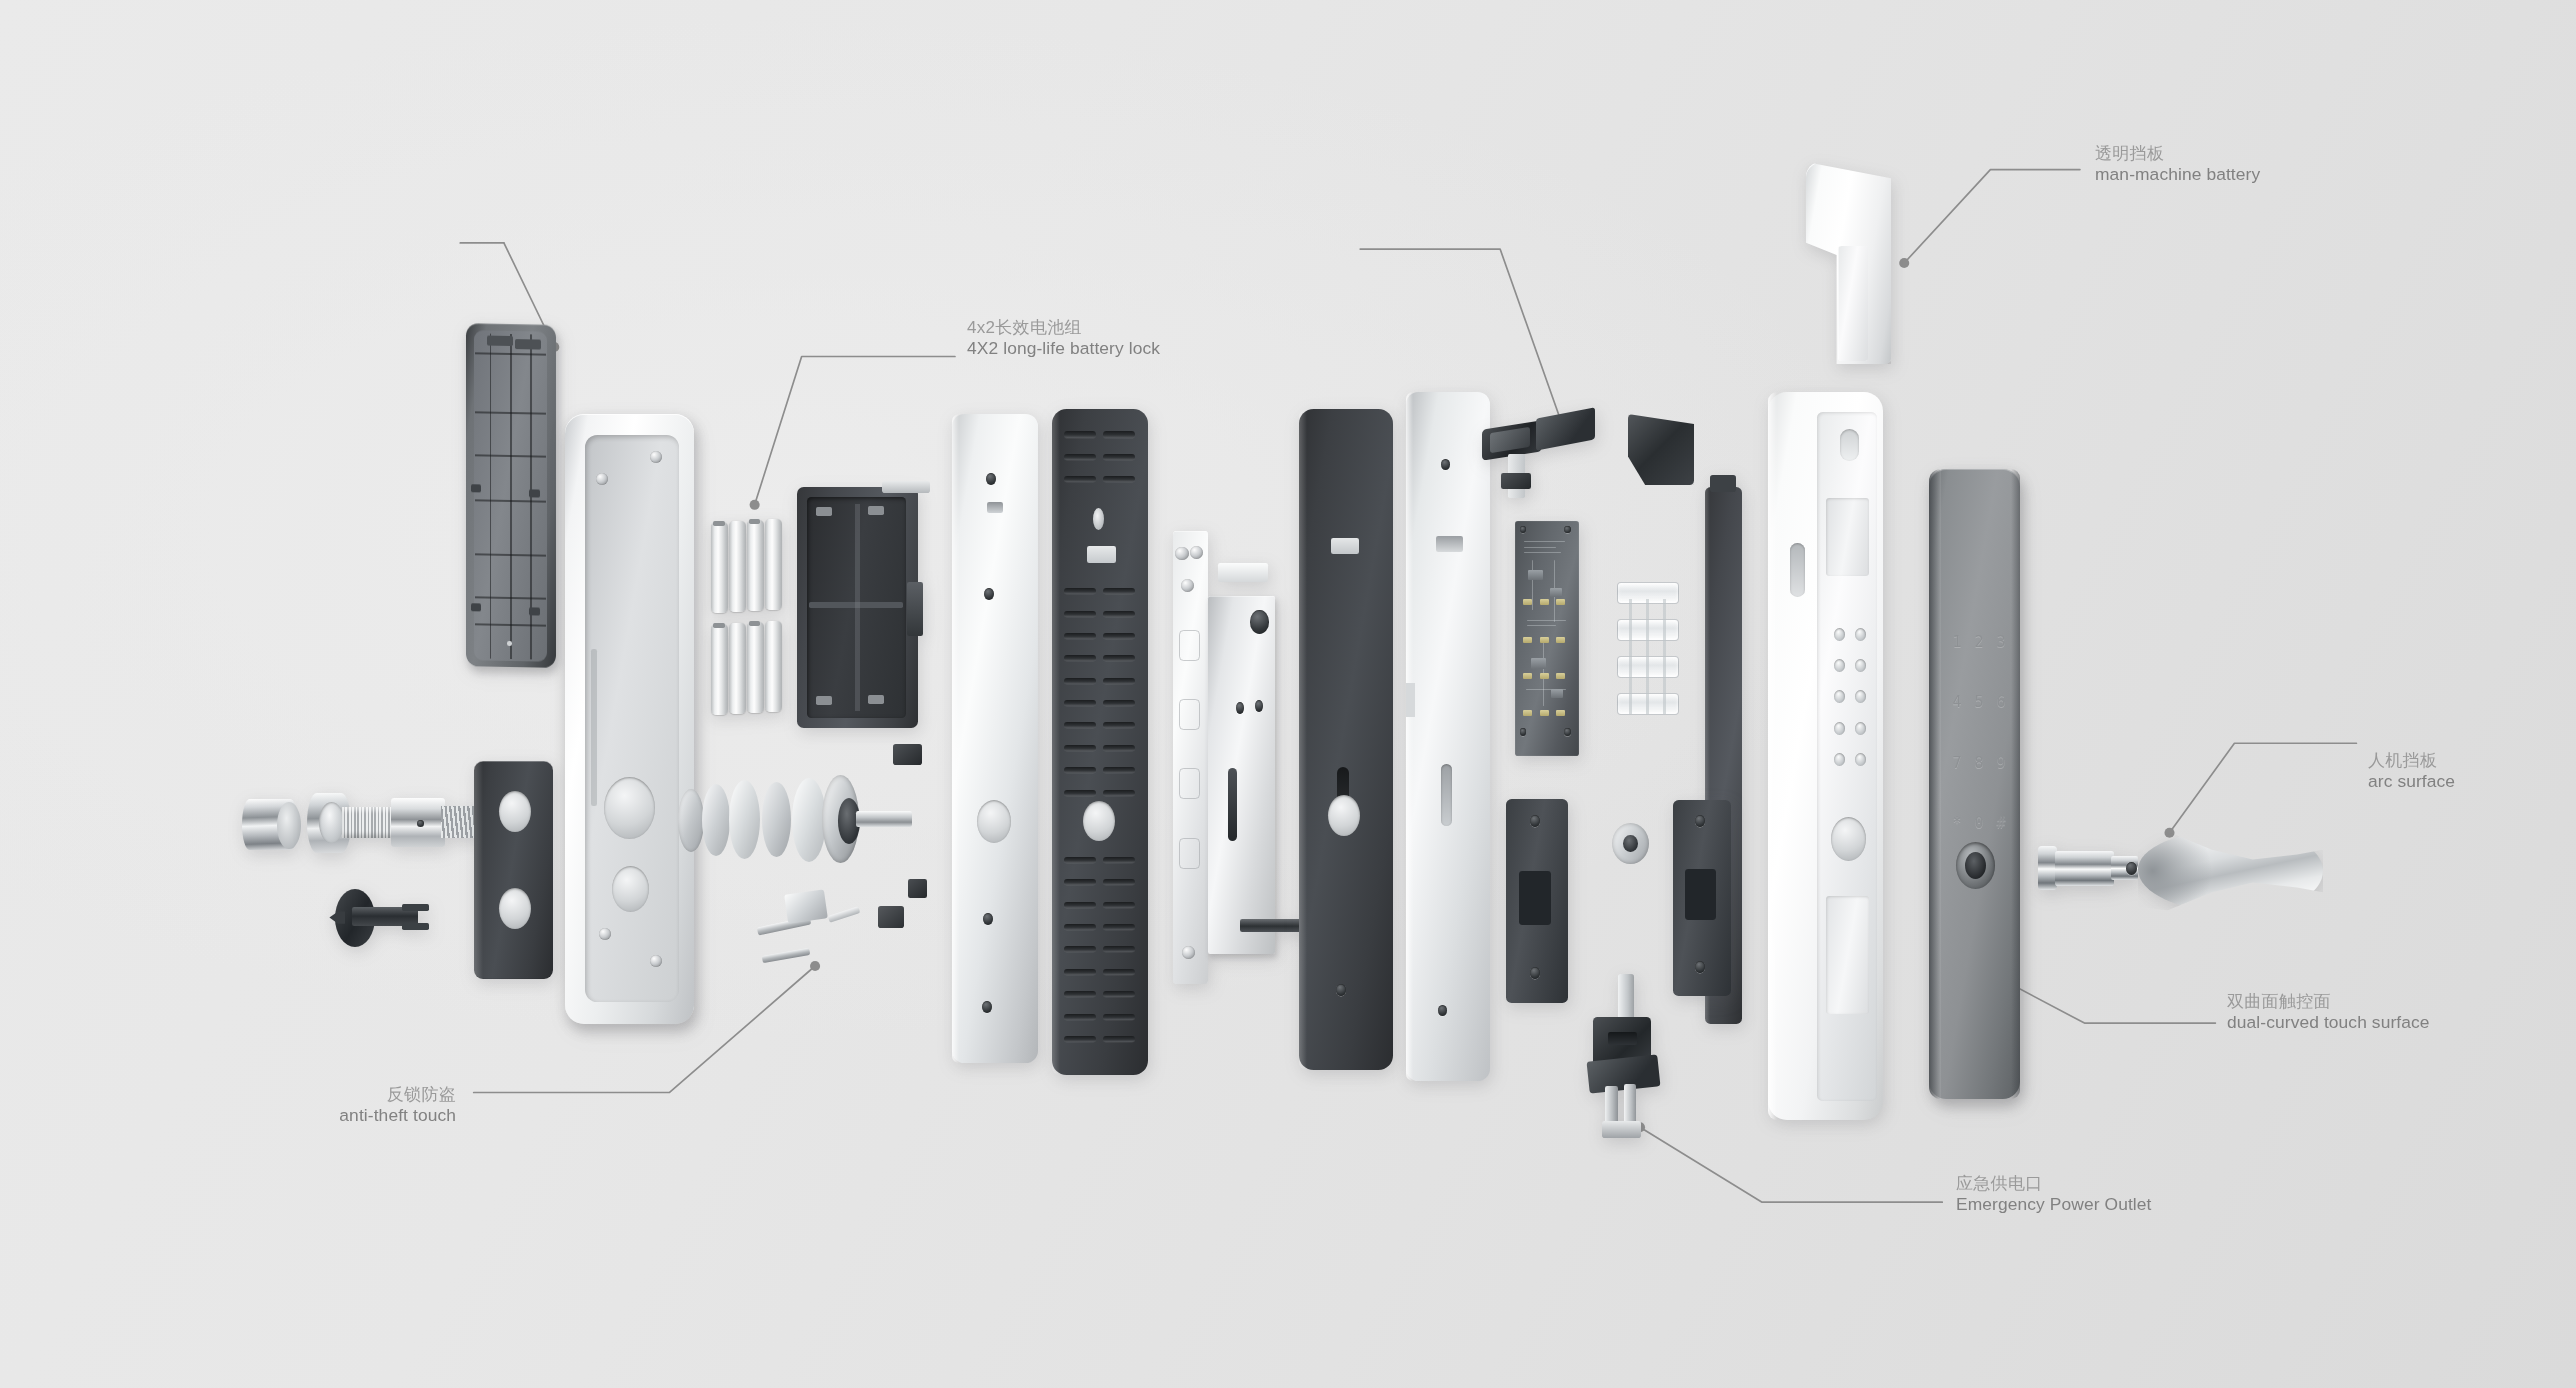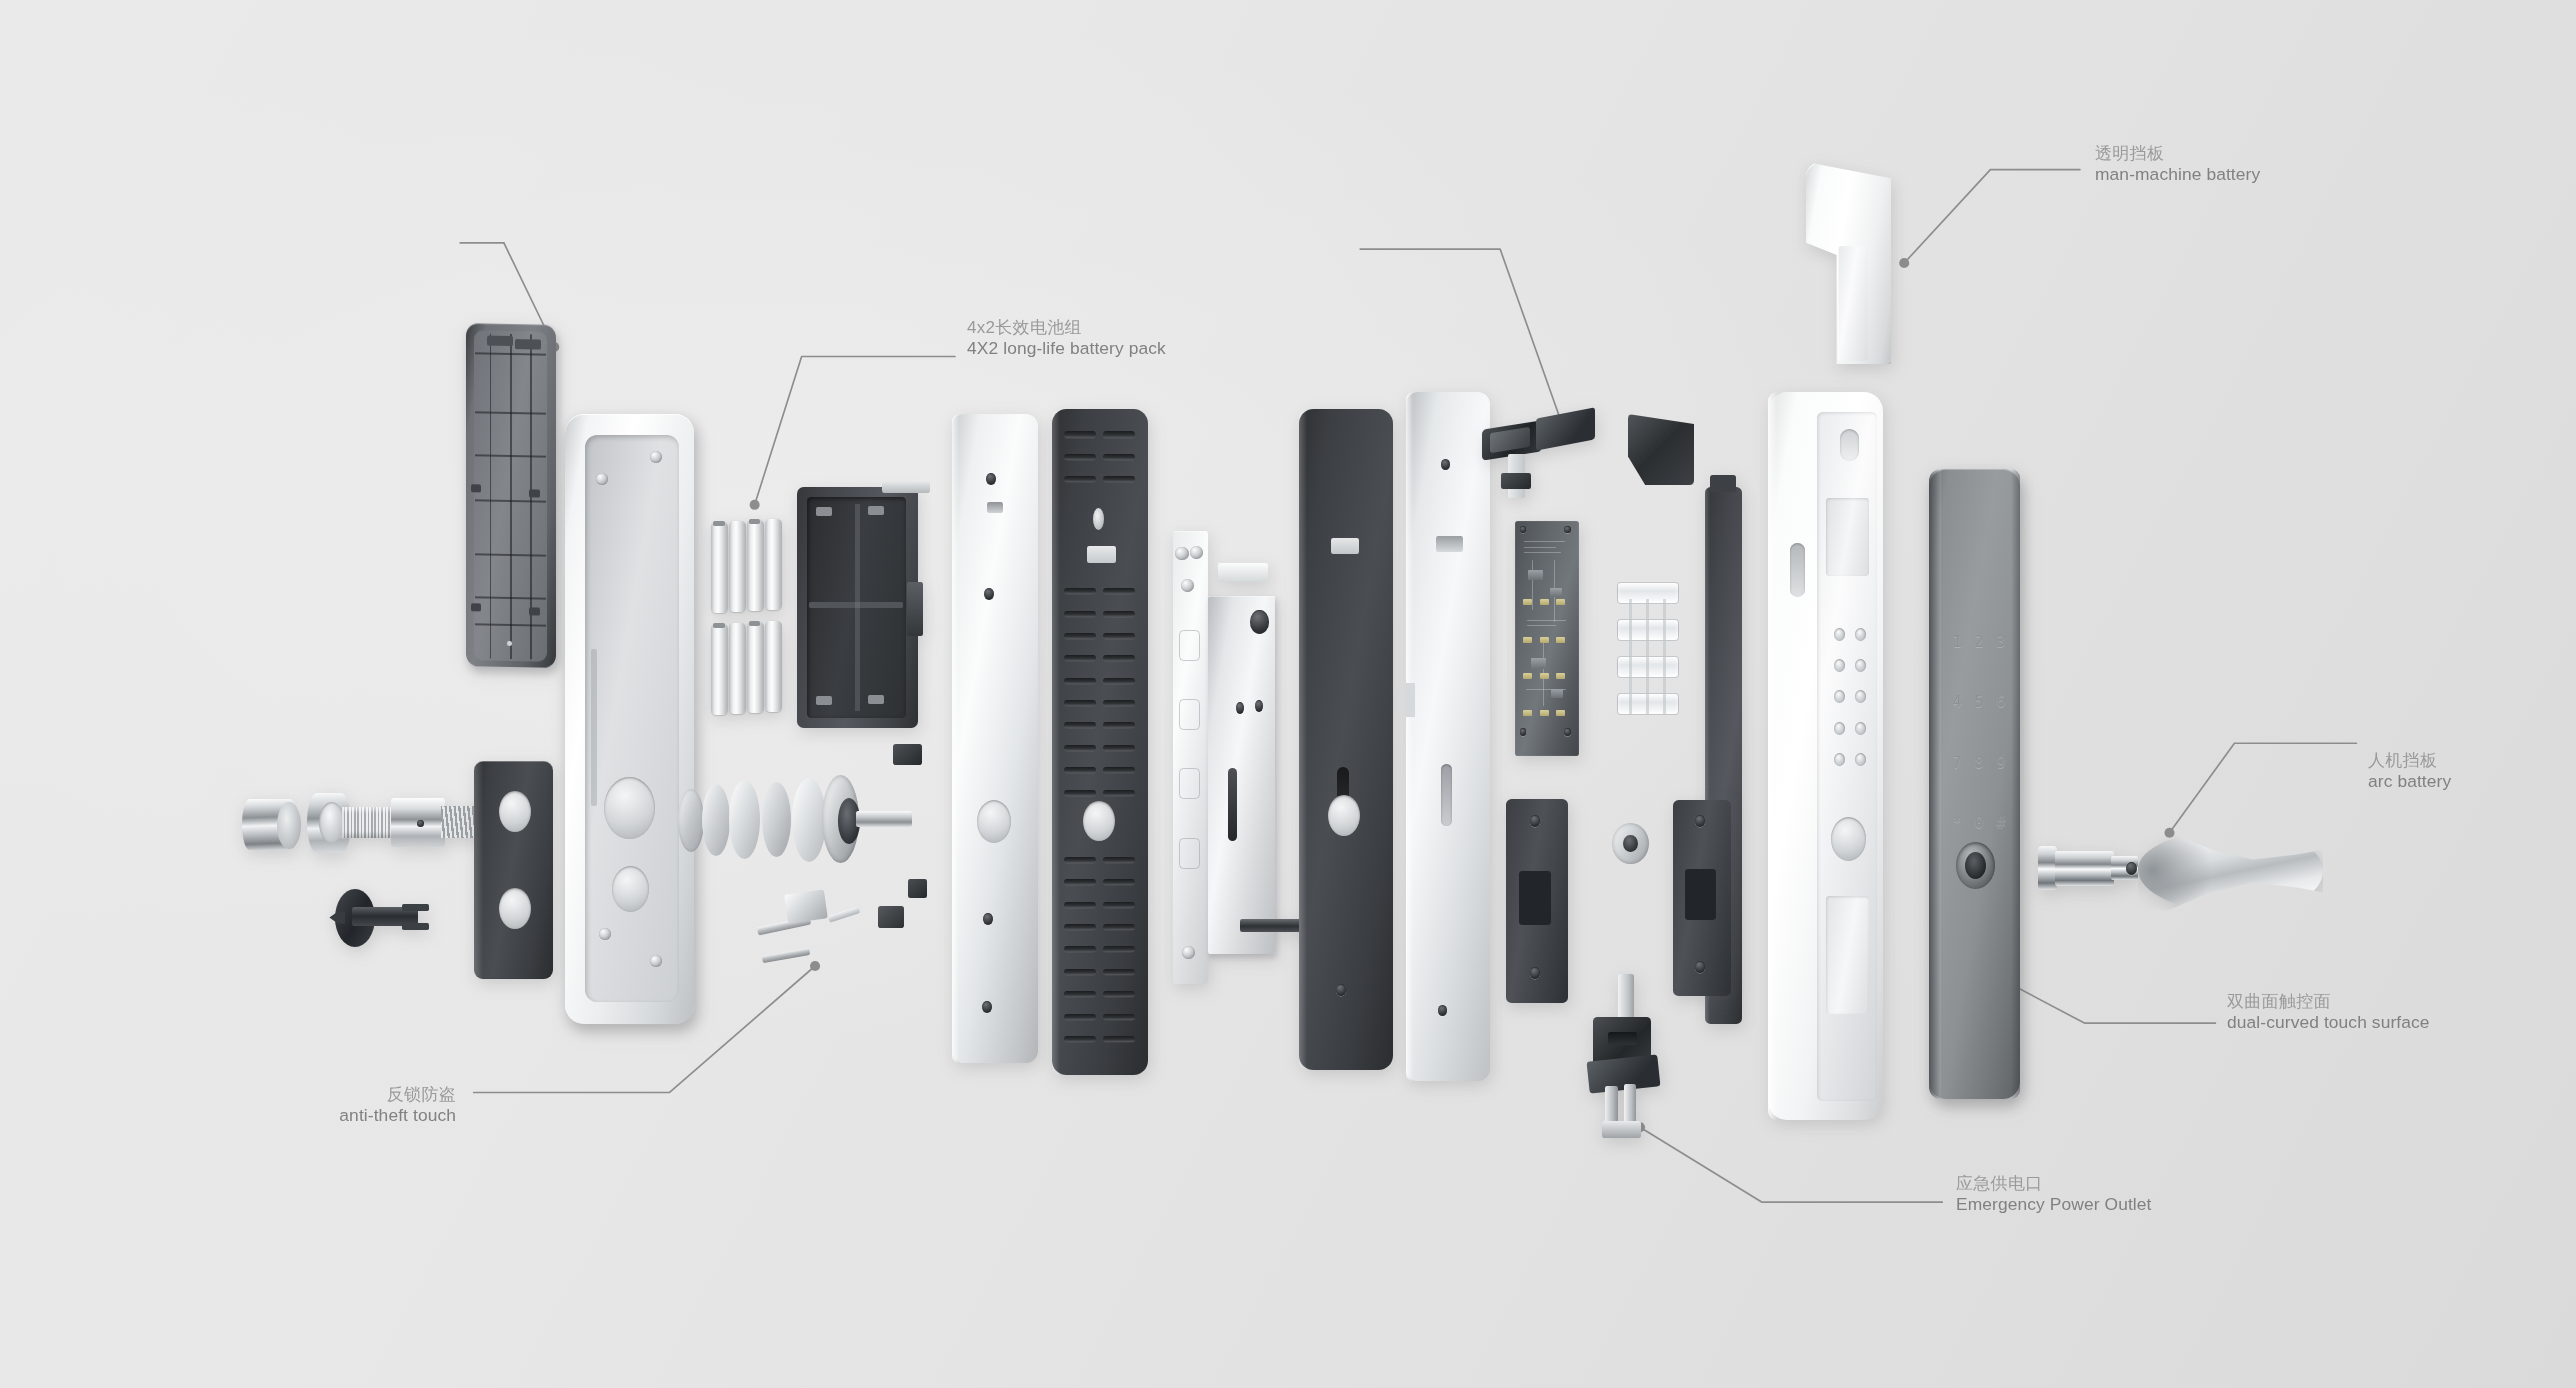--- a/index.html
+++ b/index.html
@@ -596,31 +596,31 @@
                 radial-gradient(ellipse 55% 120% at 8% 50%, #8f9498 0%, rgba(143,148,152,0) 58%),
                 linear-gradient(168deg,#ffffff 0%,#f2f3f4 18%,#d9dcde 38%,#b8bcbf 52%,#e7e9ea 70%,#fdfdfd 88%,#f0f1f2 100%);
               clip-path:polygon(0% 6%,16% 2%,40% 24%,62% 36%,86% 30%,100% 24%,100% 76%,86% 70%,62% 64%,40% 76%,16% 98%,0% 94%);"></div>
 
 
   <div class="callout ralign" style="left:336px;top:223px;width:1013px;">
   </div>
 
   <div class="callout lalign" style="left:967px;top:318px;">
     <div class="cn">4x2长效电池组</div>
-    <div class="en">4X2 long-life battery pack</div>
+    <div class="en">4X2 long-life battery lock</div>
   </div>
 
   <div class="callout lalign" style="left:2095px;top:144px;">
     <div class="cn">透明挡板</div>
     <div class="en">man-machine battery</div>
   </div>
 
   <div class="callout lalign" style="left:2368px;top:751px;">
     <div class="cn">人机挡板</div>
-    <div class="en">arc battery</div>
+    <div class="en">arc surface</div>
   </div>
 
   <div class="callout lalign" style="left:2227px;top:992px;">
     <div class="cn">双曲面触控面</div>
     <div class="en">dual-curved touch surface</div>
   </div>
 
   <div class="callout lalign" style="left:1956px;top:1174px;">
     <div class="cn">应急供电口</div>
     <div class="en">Emergency Power Outlet</div>

